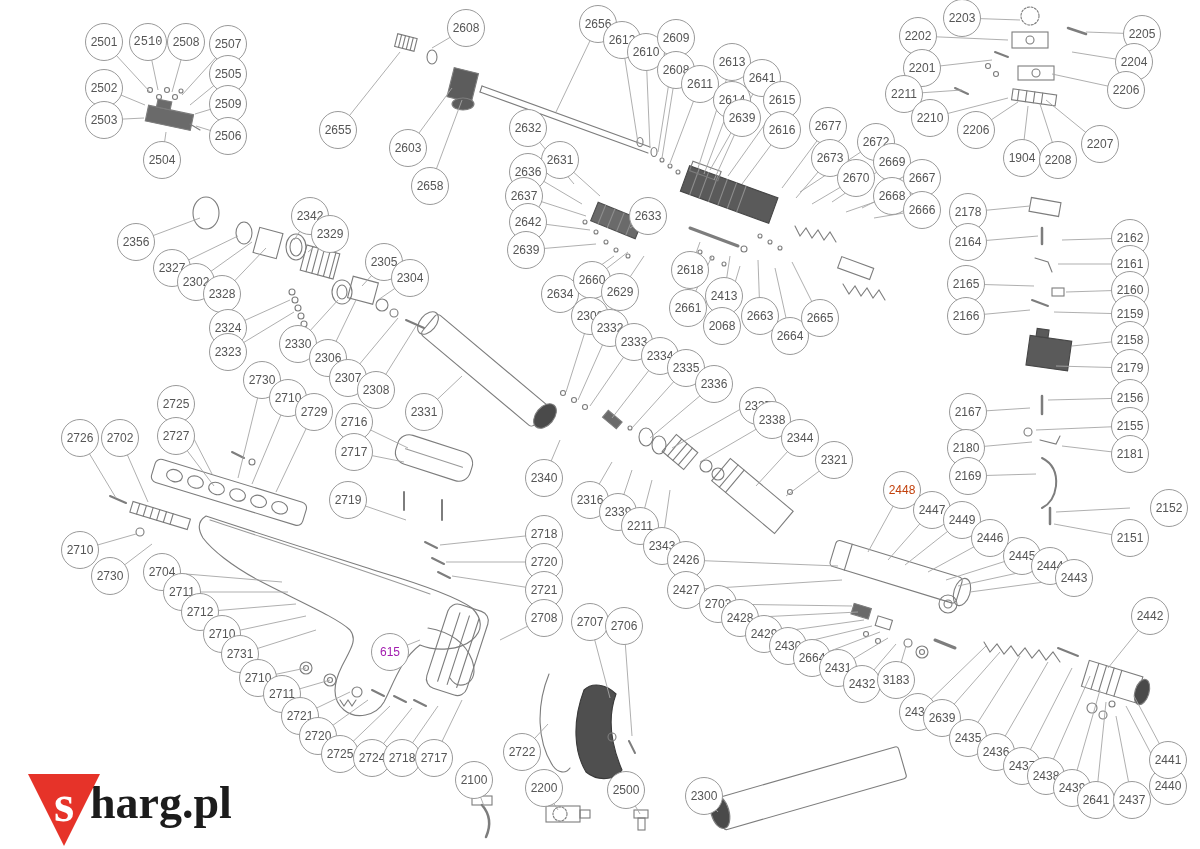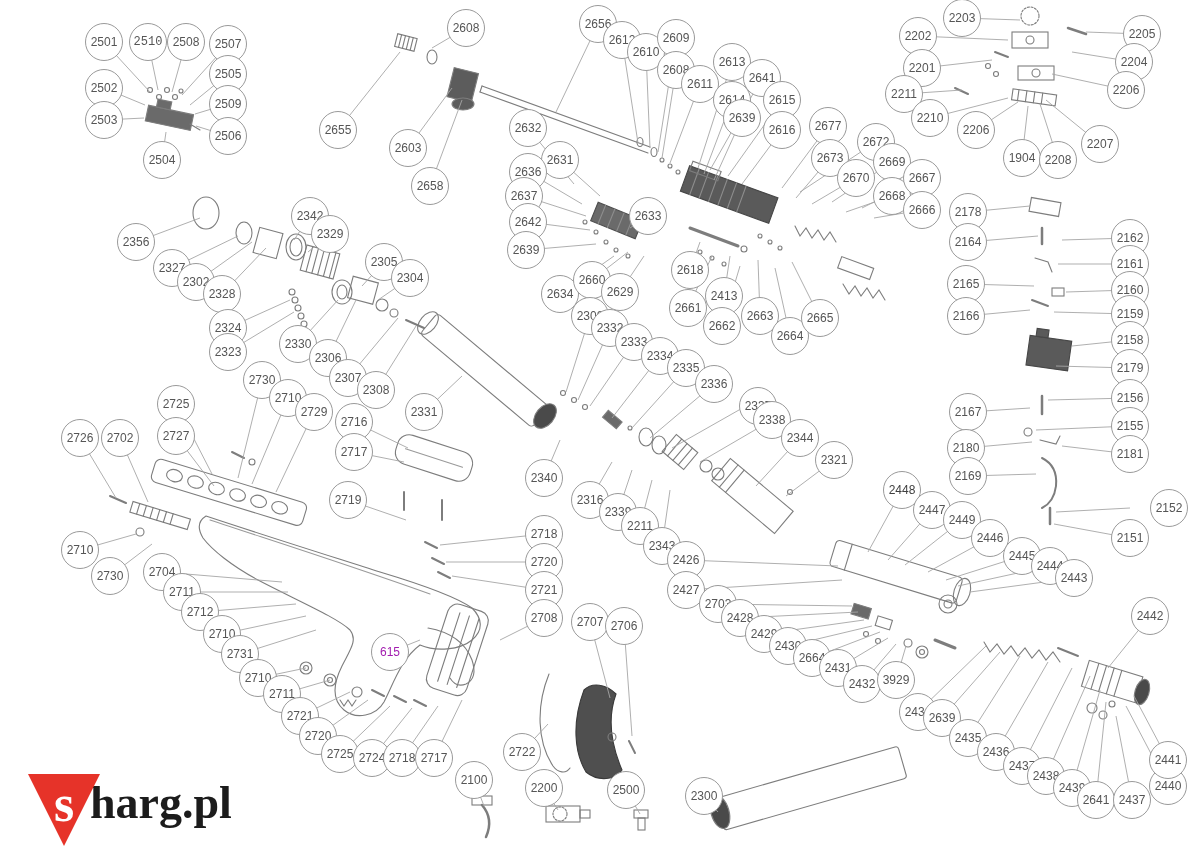--- a/index.html
+++ b/index.html
@@ -586,21 +586,21 @@
       <div class="balloon" style="left: 505px; top: 177px; border-color: rgb(154, 154, 154); color: rgb(85, 85, 85);">2637</div>
       <div class="balloon" style="left: 509px; top: 203px; border-color: rgb(154, 154, 154); color: rgb(85, 85, 85);">2642</div>
       <div class="balloon" style="left: 507px; top: 231px; border-color: rgb(154, 154, 154); color: rgb(85, 85, 85);">2639</div>
       <div class="balloon" style="left: 541px; top: 275px; border-color: rgb(154, 154, 154); color: rgb(85, 85, 85);">2634</div>
       <div class="balloon" style="left: 573px; top: 261px; border-color: rgb(154, 154, 154); color: rgb(85, 85, 85);">2660</div>
       <div class="balloon" style="left: 601px; top: 273px; border-color: rgb(154, 154, 154); color: rgb(85, 85, 85);">2629</div>
       <div class="balloon" style="left: 629px; top: 197px; border-color: rgb(154, 154, 154); color: rgb(85, 85, 85);">2633</div>
       <div class="balloon" style="left: 671px; top: 251px; border-color: rgb(154, 154, 154); color: rgb(85, 85, 85);">2618</div>
       <div class="balloon" style="left: 669px; top: 289px; border-color: rgb(154, 154, 154); color: rgb(85, 85, 85);">2661</div>
       <div class="balloon" style="left: 705px; top: 277px; border-color: rgb(154, 154, 154); color: rgb(85, 85, 85);">2413</div>
-      <div class="balloon" style="left: 703px; top: 307px; border-color: rgb(154, 154, 154); color: rgb(85, 85, 85);">2662</div>
+      <div class="balloon" style="left: 703px; top: 307px; border-color: rgb(154, 154, 154); color: rgb(85, 85, 85);">2068</div>
       <div class="balloon" style="left: 741px; top: 297px; border-color: rgb(154, 154, 154); color: rgb(85, 85, 85);">2663</div>
       <div class="balloon" style="left: 771px; top: 317px; border-color: rgb(154, 154, 154); color: rgb(85, 85, 85);">2664</div>
       <div class="balloon" style="left: 801px; top: 299px; border-color: rgb(154, 154, 154); color: rgb(85, 85, 85);">2665</div>
       <div class="balloon" style="left: 949px; top: 193px; border-color: rgb(154, 154, 154); color: rgb(85, 85, 85);">2178</div>
       <div class="balloon" style="left: 949px; top: 223px; border-color: rgb(154, 154, 154); color: rgb(85, 85, 85);">2164</div>
       <div class="balloon" style="left: 947px; top: 265px; border-color: rgb(154, 154, 154); color: rgb(85, 85, 85);">2165</div>
       <div class="balloon" style="left: 947px; top: 297px; border-color: rgb(154, 154, 154); color: rgb(85, 85, 85);">2166</div>
       <div class="balloon" style="left: 1111px; top: 219px; border-color: rgb(154, 154, 154); color: rgb(85, 85, 85);">2162</div>
       <div class="balloon" style="left: 1111px; top: 245px; border-color: rgb(154, 154, 154); color: rgb(85, 85, 85);">2161</div>
       <div class="balloon" style="left: 1111px; top: 271px; border-color: rgb(154, 154, 154); color: rgb(85, 85, 85);">2160</div>
@@ -661,38 +661,38 @@
       <div class="balloon" style="left: 525px; top: 543px; border-color: rgb(154, 154, 154); color: rgb(85, 85, 85);">2720</div>
       <div class="balloon" style="left: 525px; top: 571px; border-color: rgb(154, 154, 154); color: rgb(85, 85, 85);">2721</div>
       <div class="balloon" style="left: 525px; top: 599px; border-color: rgb(154, 154, 154); color: rgb(85, 85, 85);">2708</div>
       <div class="balloon" style="left: 571px; top: 603px; border-color: rgb(154, 154, 154); color: rgb(85, 85, 85);">2707</div>
       <div class="balloon" style="left: 605px; top: 607px; border-color: rgb(154, 154, 154); color: rgb(85, 85, 85);">2706</div>
       <div class="balloon" style="left: 503px; top: 733px; border-color: rgb(154, 154, 154); color: rgb(85, 85, 85);">2722</div>
       <div class="balloon" style="left: 455px; top: 761px; border-color: rgb(154, 154, 154); color: rgb(85, 85, 85);">2100</div>
       <div class="balloon" style="left: 525px; top: 769px; border-color: rgb(154, 154, 154); color: rgb(85, 85, 85);">2200</div>
       <div class="balloon" style="left: 607px; top: 771px; border-color: rgb(154, 154, 154); color: rgb(85, 85, 85);">2500</div>
       <div class="balloon" style="left: 685px; top: 777px; border-color: rgb(154, 154, 154); color: rgb(85, 85, 85);">2300</div>
-      <div class="balloon" style="left: 883px; top: 471px; border-color: rgb(154, 154, 154); color: #404040;">2448</div>
+      <div class="balloon" style="left: 883px; top: 471px; border-color: rgb(154, 154, 154); color: #c2410c;">2448</div>
       <div class="balloon" style="left: 913px; top: 491px; border-color: rgb(154, 154, 154); color: rgb(85, 85, 85);">2447</div>
       <div class="balloon" style="left: 943px; top: 501px; border-color: rgb(154, 154, 154); color: rgb(85, 85, 85);">2449</div>
       <div class="balloon" style="left: 971px; top: 519px; border-color: rgb(154, 154, 154); color: rgb(85, 85, 85);">2446</div>
       <div class="balloon" style="left: 1003px; top: 537px; border-color: rgb(154, 154, 154); color: rgb(85, 85, 85);">2445</div>
       <div class="balloon" style="left: 1031px; top: 547px; border-color: rgb(154, 154, 154); color: rgb(85, 85, 85);">2444</div>
       <div class="balloon" style="left: 1055px; top: 559px; border-color: rgb(154, 154, 154); color: rgb(85, 85, 85);">2443</div>
       <div class="balloon" style="left: 1131px; top: 597px; border-color: rgb(154, 154, 154); color: rgb(85, 85, 85);">2442</div>
       <div class="balloon" style="left: 667px; top: 541px; border-color: rgb(154, 154, 154); color: rgb(85, 85, 85);">2426</div>
       <div class="balloon" style="left: 667px; top: 571px; border-color: rgb(154, 154, 154); color: rgb(85, 85, 85);">2427</div>
       <div class="balloon" style="left: 699px; top: 585px; border-color: rgb(154, 154, 154); color: rgb(85, 85, 85);">2703</div>
       <div class="balloon" style="left: 721px; top: 599px; border-color: rgb(154, 154, 154); color: rgb(85, 85, 85);">2428</div>
       <div class="balloon" style="left: 745px; top: 615px; border-color: rgb(154, 154, 154); color: rgb(85, 85, 85);">2429</div>
       <div class="balloon" style="left: 769px; top: 627px; border-color: rgb(154, 154, 154); color: rgb(85, 85, 85);">2430</div>
       <div class="balloon" style="left: 793px; top: 639px; border-color: rgb(154, 154, 154); color: rgb(85, 85, 85);">2664</div>
       <div class="balloon" style="left: 819px; top: 649px; border-color: rgb(154, 154, 154); color: rgb(85, 85, 85);">2431</div>
       <div class="balloon" style="left: 843px; top: 665px; border-color: rgb(154, 154, 154); color: rgb(85, 85, 85);">2432</div>
-      <div class="balloon" style="left: 877px; top: 661px; border-color: rgb(154, 154, 154); color: rgb(85, 85, 85);">3929</div>
+      <div class="balloon" style="left: 877px; top: 661px; border-color: rgb(154, 154, 154); color: rgb(85, 85, 85);">3183</div>
       <div class="balloon" style="left: 899px; top: 693px; border-color: rgb(154, 154, 154); color: rgb(85, 85, 85);">2434</div>
       <div class="balloon" style="left: 923px; top: 699px; border-color: rgb(154, 154, 154); color: rgb(85, 85, 85);">2639</div>
       <div class="balloon" style="left: 949px; top: 719px; border-color: rgb(154, 154, 154); color: rgb(85, 85, 85);">2435</div>
       <div class="balloon" style="left: 977px; top: 733px; border-color: rgb(154, 154, 154); color: rgb(85, 85, 85);">2436</div>
       <div class="balloon" style="left: 1003px; top: 747px; border-color: rgb(154, 154, 154); color: rgb(85, 85, 85);">2437</div>
       <div class="balloon" style="left: 1027px; top: 757px; border-color: rgb(154, 154, 154); color: rgb(85, 85, 85);">2438</div>
       <div class="balloon" style="left: 1053px; top: 769px; border-color: rgb(154, 154, 154); color: rgb(85, 85, 85);">2439</div>
       <div class="balloon" style="left: 1077px; top: 781px; border-color: rgb(154, 154, 154); color: rgb(85, 85, 85);">2641</div>
       <div class="balloon" style="left: 1113px; top: 781px; border-color: rgb(154, 154, 154); color: rgb(85, 85, 85);">2437</div>
       <div class="balloon" style="left: 1149px; top: 767px; border-color: rgb(154, 154, 154); color: rgb(85, 85, 85);">2440</div>

